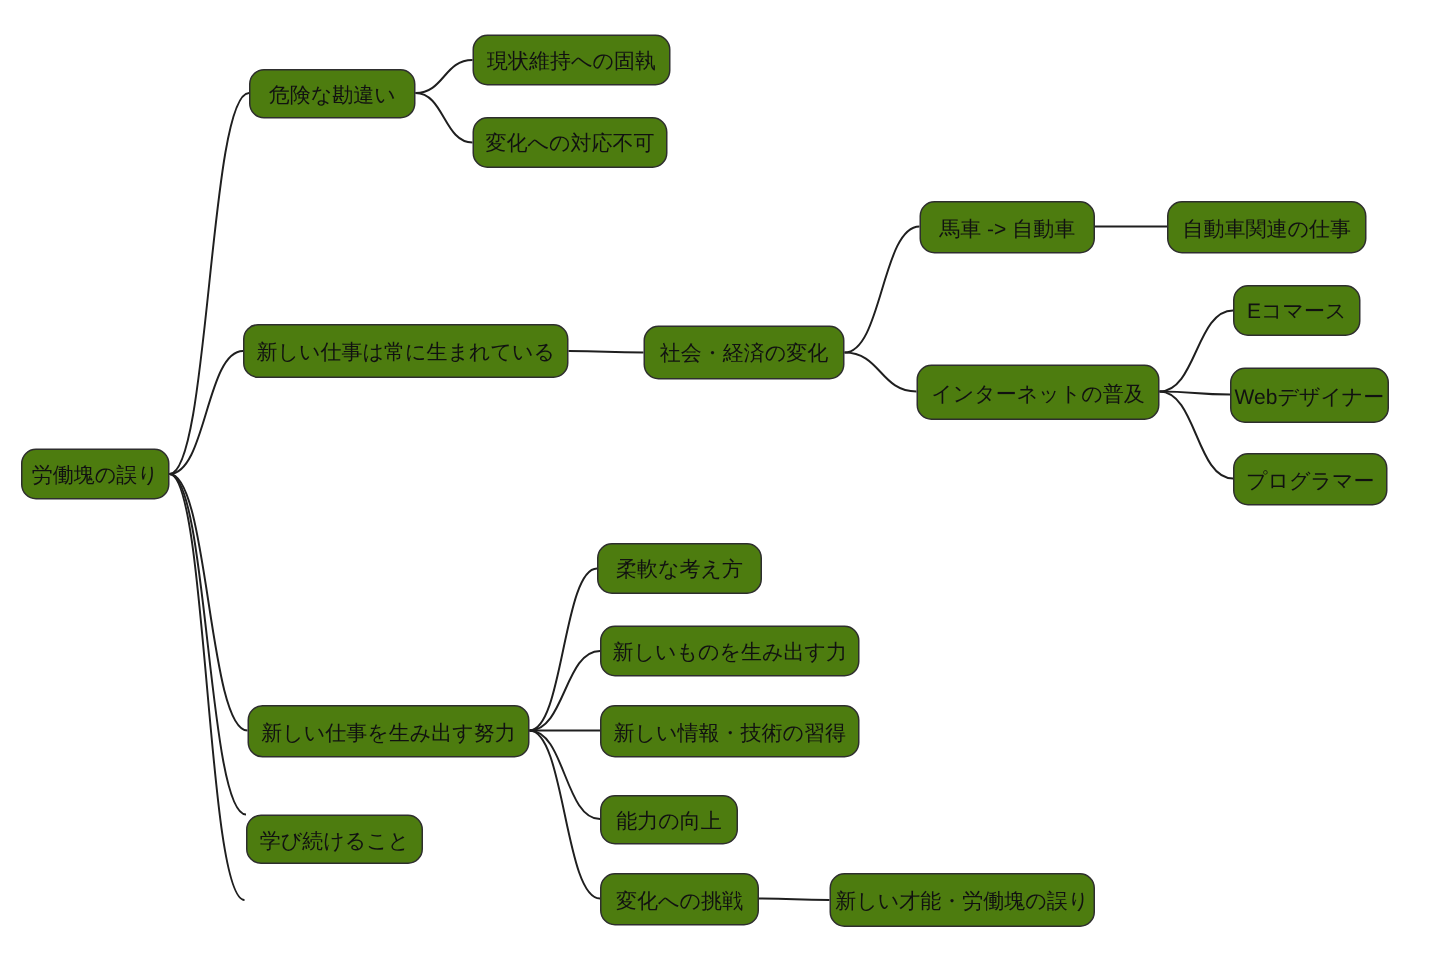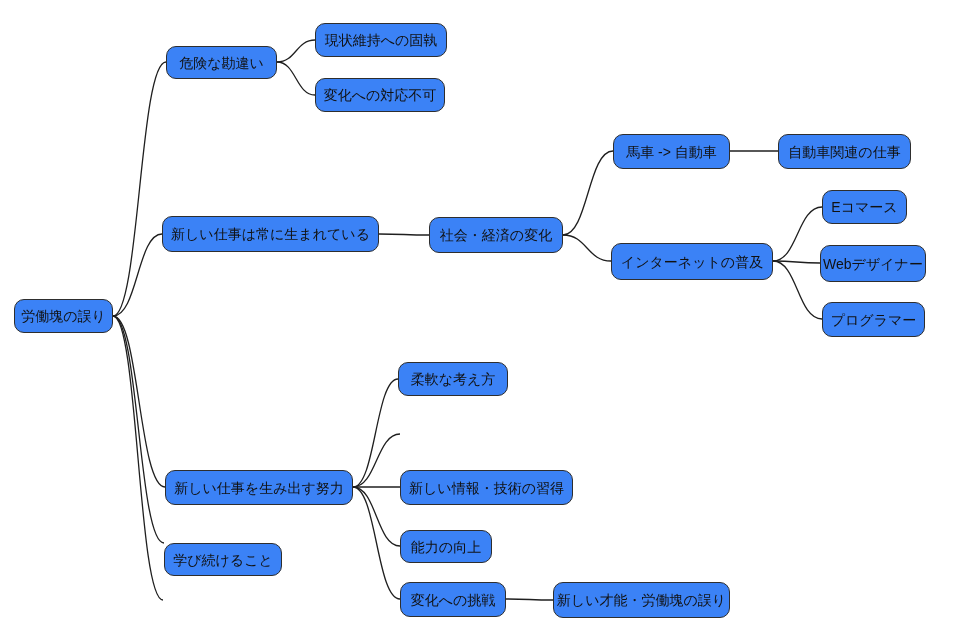--- a/index.html
+++ b/index.html
@@ -17,21 +17,21 @@
     width: 954px; height: 640px;
   }
   .edge-layer path {
     fill: none;
     stroke: #1f1f1f;
     stroke-width: 1.3;
   }
   .node {
     position: absolute;
     box-sizing: border-box;
-    background: #3b82f6;
+    background: #4d7c0f;
     border: 1.5px solid #2e2e2e;
     border-radius: 10px;
     display: flex;
     align-items: center;
     justify-content: center;
     font-size: 14px;
     color: #111111;
     white-space: nowrap;
     line-height: 1;
   }
@@ -71,19 +71,20 @@
   <div class="node" style="left:162px; top:216px; width:217px; height:36px;">新しい仕事は常に生まれている</div>
   <div class="node" style="left:429px; top:217px; width:134px; height:36px;text-align:center;">社会・経済の変化</div>
   <div class="node" style="left:613px; top:134px; width:117px; height:35px;">馬車 -&gt; 自動車</div>
   <div class="node" style="left:778px; top:134px; width:133px; height:35px;">自動車関連の仕事</div>
   <div class="node" style="left:611px; top:243px; width:162px; height:37px;">インターネットの普及</div>
   <div class="node" style="left:822px; top:190px; width:85px;  height:34px;">Eコマース</div>
   <div class="node" style="left:820px; top:245px; width:106px; height:37px;">Webデザイナー</div>
   <div class="node" style="left:822px; top:302px; width:103px; height:35px;">プログラマー</div>
   <div class="node" style="left:165px; top:470px; width:188px; height:35px;">新しい仕事を生み出す努力</div>
   <div class="node" style="left:398px; top:362px; width:110px; height:34px;">柔軟な考え方</div>
+  <div class="node" style="left:400px; top:417px; width:173px; height:34px;">新しいものを生み出す力</div>
   <div class="node" style="left:400px; top:470px; width:173px; height:35px;">新しい情報・技術の習得</div>
   <div class="node" style="left:400px; top:530px; width:92px;  height:33px;">能力の向上</div>
   <div class="node" style="left:400px; top:582px; width:106px; height:35px;">変化への挑戦</div>
   <div class="node" style="left:553px; top:582px; width:177px; height:36px;">新しい才能・労働塊の誤り</div>
   <div class="node" style="left:164px; top:527px; width:118px; height:33px;margin-top:16px;">学び続けること</div>
 
 </div>
 
 </body></html>

